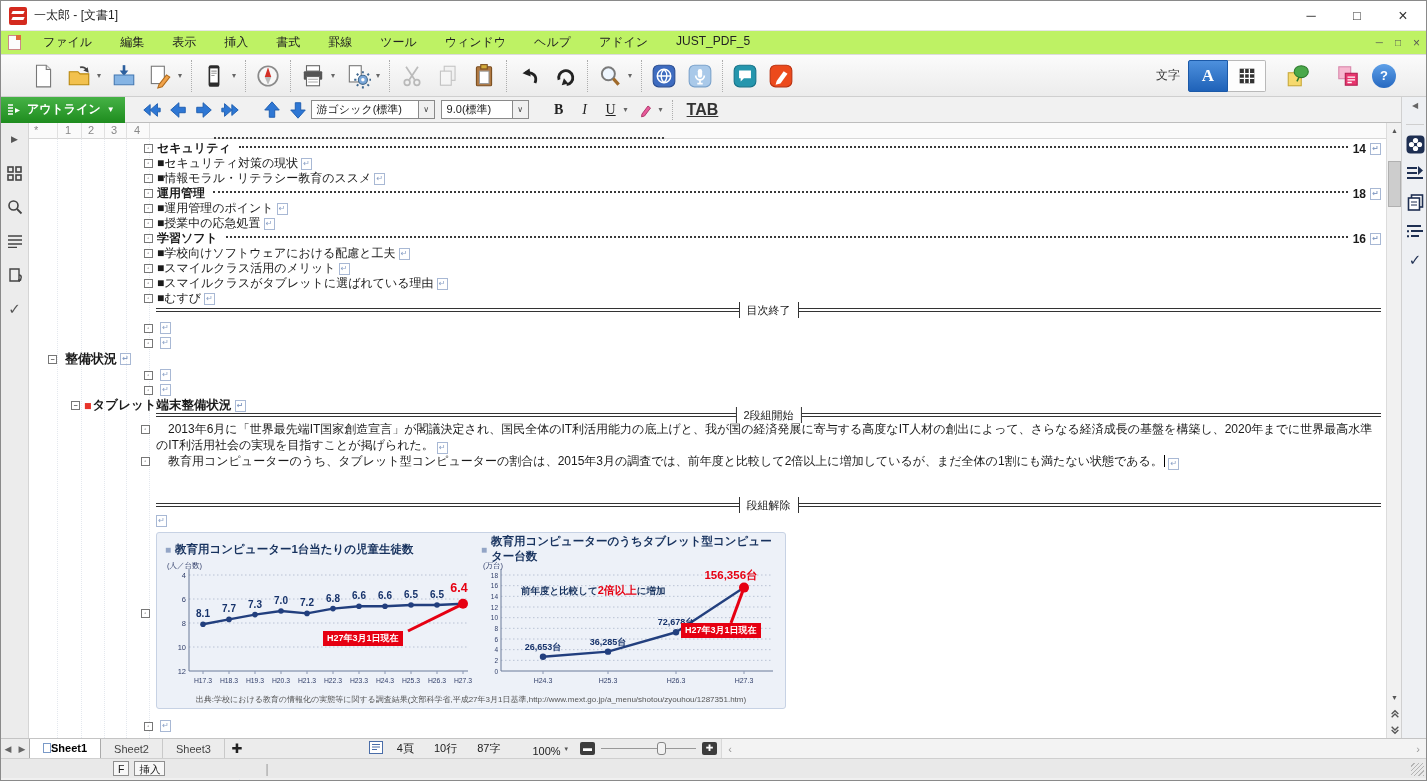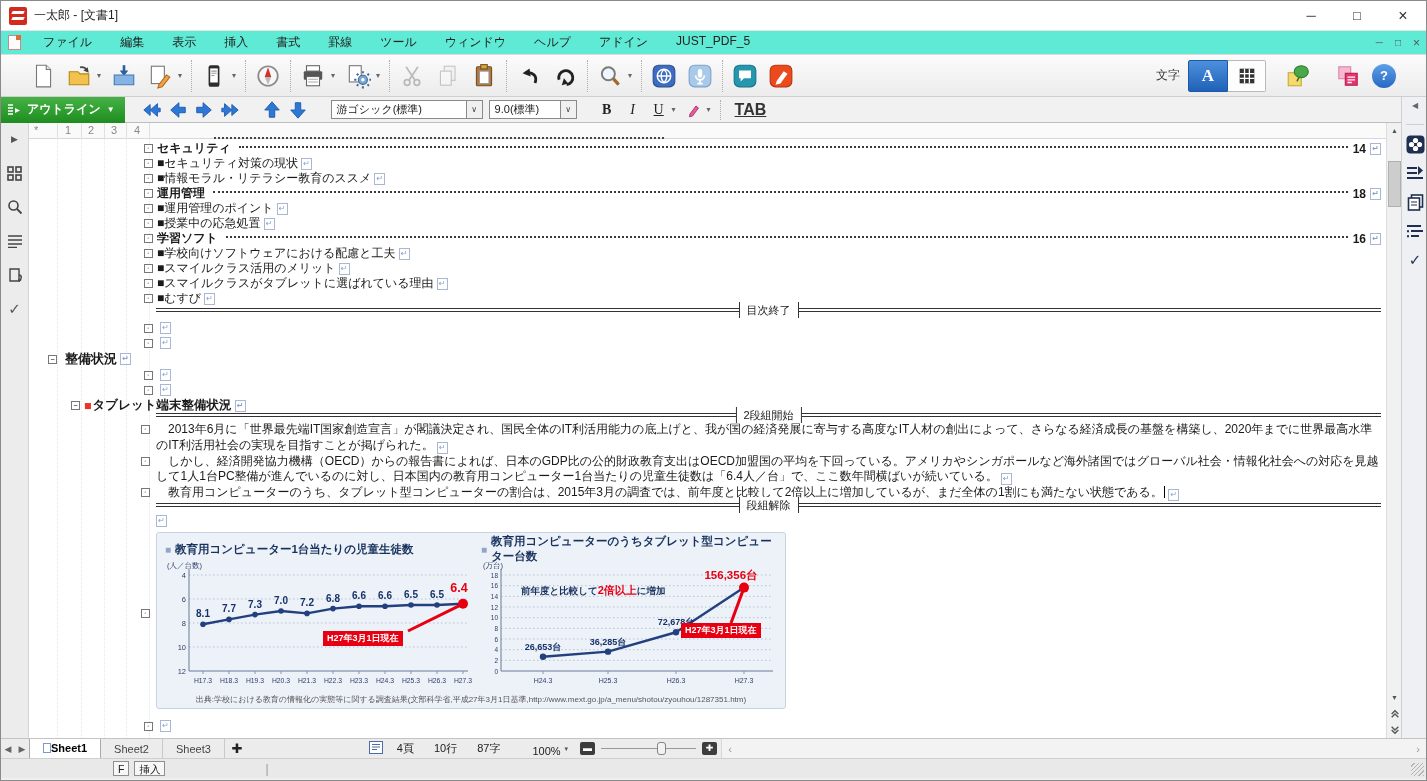--- a/index.html
+++ b/index.html
@@ -7,21 +7,21 @@
 #app{position:relative;width:1427px;height:781px;background:#f0f0f0;overflow:hidden;border:1px solid #8a8a8a;font-size:12px;color:#1a1a1a;}
 
 .titlebar{position:absolute;left:0;top:0;width:100%;height:30px;background:#fff;display:flex;align-items:center;border-bottom:1px solid #e6e6e6;}
 .appicon{width:18px;height:18px;margin:0 7px 0 8px;background:#d42a1e;border-radius:2px;position:relative;}
 .appicon:before{content:"";position:absolute;left:3px;top:4px;width:12px;height:3px;background:#fff;transform:skewX(-25deg);}
 .appicon:after{content:"";position:absolute;left:3px;top:10px;width:12px;height:3px;background:#fff;transform:skewX(-25deg);}
 .wtitle{font-size:12px;color:#222;}
 .wctrls{margin-left:auto;display:flex;height:100%;}
 .wc{width:46px;height:100%;display:flex;align-items:center;justify-content:center;font-size:13px;color:#333;}
 
-.menubar{position:absolute;left:0;top:30px;width:100%;height:24px;background:#5eead4;display:flex;align-items:center;border-bottom:1px solid #dcdcdc;}
+.menubar{position:absolute;left:0;top:30px;width:100%;height:24px;background:#bef264;display:flex;align-items:center;border-bottom:1px solid #dcdcdc;}
 .micon{width:13px;height:15px;background:#fcfcfc;border:1px solid #c88;margin:0 8px 0 7px;position:relative;}
 .micon:before{content:"";position:absolute;right:-1px;top:-1px;width:5px;height:5px;background:#e06a3a;}
 .mitem{padding:3px 14px;font-size:12px;color:#222;cursor:default;}
 .dctrls{margin-left:auto;display:flex;align-items:center;margin-right:6px;gap:12px;color:#555;font-size:10px;}
 
 .toolbar{position:absolute;left:0;top:54px;width:100%;height:42px;background:linear-gradient(#fbfbfb,#ececec);border-bottom:1px solid #cfcfcf;display:flex;align-items:center;padding:0 24px;}
 .tbtn{width:36px;height:36px;display:flex;align-items:center;justify-content:center;border-radius:3px;}
 .tbtn svg{width:26px;height:26px;}
 .tbtn.dis{opacity:.45;}
 .dd{width:9px;height:36px;display:flex;align-items:center;color:#666;font-size:8px;}
@@ -349,21 +349,21 @@
     <div class="navarr" style="margin-left:16px">
         <svg viewBox="0 0 22 22">
           <path d="M11 2l8 9h-5v8h-6v-8H3z" fill="#2e77d4" stroke="#1c5cae"></path>
         </svg>
       </div>
     <div class="navarr">
         <svg viewBox="0 0 22 22">
           <path d="M11 20l8-9h-5V3h-6v8H3z" fill="#2e77d4" stroke="#1c5cae"></path>
         </svg>
       </div>
-    <div class="selbox" style="width:152px;margin-left:20px">
+    <div class="selbox" style="width:124px;margin-left:0">
       <span class="txt" style="flex:1">游ゴシック(標準)</span>
       <span class="sb-dd">∨</span>
     </div>
     <div class="selbox" style="width:88px">
       <span class="txt" style="flex:1">9.0(標準)</span>
       <span class="sb-dd">∨</span>
     </div>
     <div class="fmtbtn" style="margin-left:14px;font-weight:bold">B</div>
     <div class="fmtbtn" style="font-style:italic">I</div>
     <div class="fmtbtn" style="text-decoration:underline">U</div>
@@ -520,21 +520,20 @@
       <span>タブレット端末整備状況</span>
       <span class="pmark"></span>
     </div>
 
     <div class="divider" style="top:290px">
       <span class="dlabel">2段組開始</span>
     </div>
 
     <div style="position:absolute;left:112px;top:299px;width:1242px">
       <div class="para"><span class="omk"></span><span class="ptext">　2013年6月に「世界最先端IT国家創造宣言」が閣議決定され、国民全体のIT利活用能力の底上げと、我が国の経済発展に寄与する高度なIT人材の創出によって、さらなる経済成長の基盤を構築し、2020年までに世界最高水準のIT利活用社会の実現を目指すことが掲げられた。</span><span class="pmark"></span></div>
-      <div class="para"><span class="omk"></span><span class="ptext">　しかし、経済開発協力機構（OECD）からの報告書によれば、日本のGDP比の公的財政教育支出はOECD加盟国の平均を下回っている。アメリカやシンガポールなど海外諸国ではグローバル社会・情報化社会への対応を見越して1人1台PC整備が進んでいるのに対し、日本国内の教育用コンピューター1台当たりの児童生徒数は「6.4人／台」で、ここ数年間横ばいが続いている。</span><span class="pmark"></span></div>
       <div class="para"><span class="omk"></span><span class="ptext">　教育用コンピューターのうち、タブレット型コンピューターの割合は、2015年3月の調査では、前年度と比較して2倍以上に増加しているが、まだ全体の1割にも満たない状態である。</span><span class="caret-i"></span><span class="pmark"></span></div>
     </div>
 
     <div class="divider" style="top:380px">
       <span class="dlabel">段組解除</span>
     </div>
 
     <div class="emptyrow" style="left:127px;top:391px">
         <span class="pmark" style="margin-left:0"></span>
       </div>

